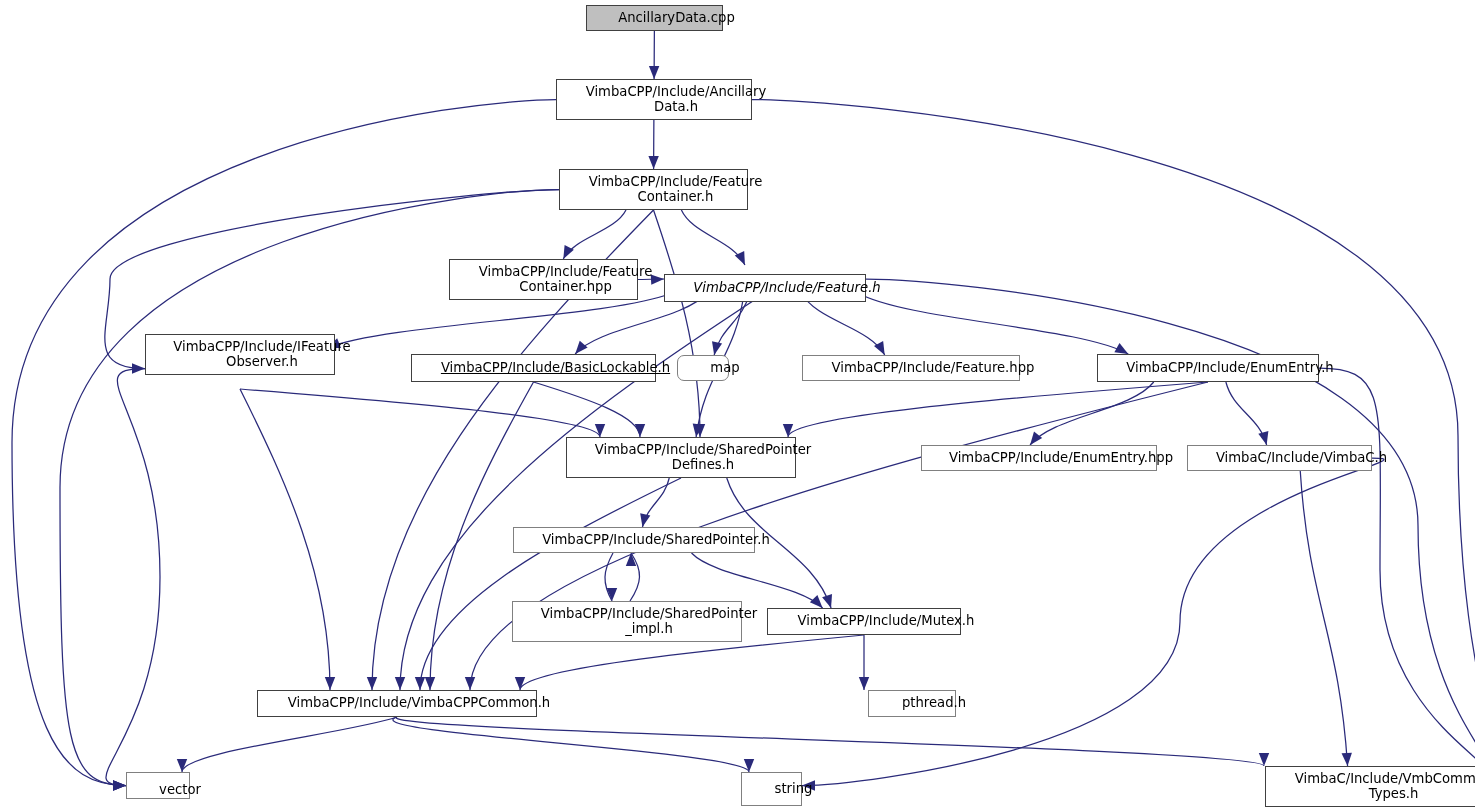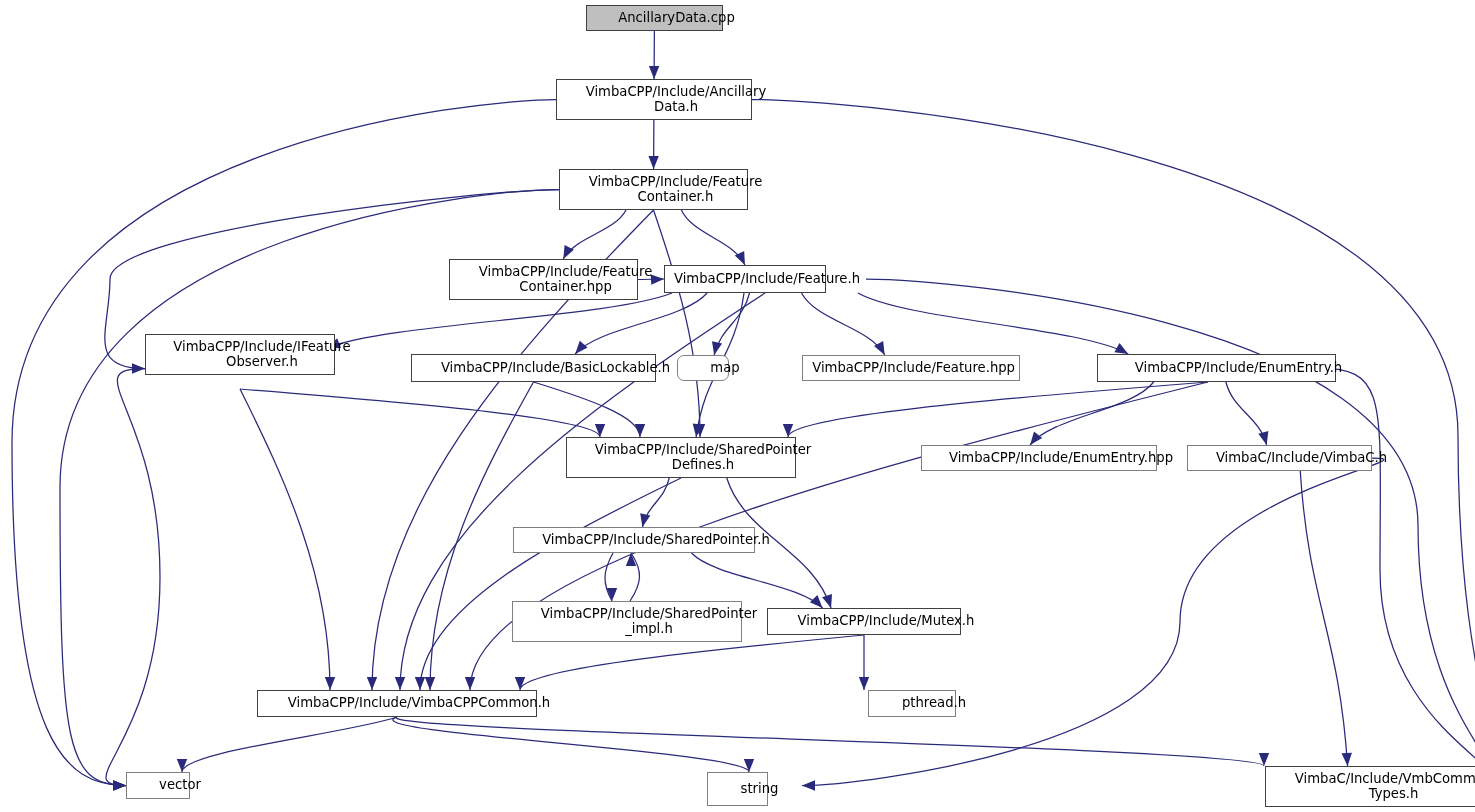--- a/index.html
+++ b/index.html
@@ -104,34 +104,34 @@
       <path d="M1372,458 C1442,458 1180,494 1180,621.75 C1180,745.5 862,785.5 802,785.5" fill="none" stroke="#2a2a7a" stroke-width="1.25"></path>
       <polygon points="802,785.5 815,780.3 815,790.7" fill="#2a2a7a"></polygon>
     </svg>
 <div class="node root" style="left: 586px; top: 5px; width: 137px; height: 26px;"><span class="lbl">AncillaryData.cpp</span></div>
     <div class="node hdr" style="left: 556px; top: 79px; width: 196px; height: 41px;"><span class="lbl">VimbaCPP/Include/Ancillary
 Data.h</span></div>
     <div class="node hdr" style="left: 559px; top: 169px; width: 189px; height: 41px;"><span class="lbl">VimbaCPP/Include/Feature
 Container.h</span></div>
     <div class="node hdr" style="left: 449px; top: 259px; width: 189px; height: 41px;"><span class="lbl">VimbaCPP/Include/Feature
 Container.hpp</span></div>
-    <div class="node hdr" style="left: 664px; top: 265px; width: 162px; height: 28px;"><span class="lbl">VimbaCPP/Include/Feature.h</span></div>
+    <div class="node hdr" style="left: 664px; top: 274px; width: 202px; height: 28px; font-style: italic;"><span class="lbl">VimbaCPP/Include/Feature.h</span></div>
     <div class="node hdr" style="left: 145px; top: 334px; width: 190px; height: 41px;"><span class="lbl">VimbaCPP/Include/IFeature
 Observer.h</span></div>
-    <div class="node hdr" style="left: 411px; top: 354px; width: 245px; height: 28px;"><span class="lbl">VimbaCPP/Include/BasicLockable.h</span></div>
+    <div class="node hdr" style="left: 411px; top: 354px; width: 245px; height: 28px; text-decoration: underline;"><span class="lbl">VimbaCPP/Include/BasicLockable.h</span></div>
     <div class="node" style="left: 677px; top: 355px; width: 52px; height: 26px; border-radius: 7px;"><span class="lbl">map</span></div>
-    <div class="node" style="left: 802px; top: 355px; width: 218px; height: 26px; justify-content: flex-end;"><span class="lbl">VimbaCPP/Include/Feature.hpp</span></div>
-    <div class="node hdr" style="left: 1097px; top: 354px; width: 239px; height: 28px;"><span class="lbl">VimbaCPP/Include/EnumEntry.h</span></div>
+    <div class="node" style="left: 802px; top: 355px; width: 218px; height: 26px;"><span class="lbl">VimbaCPP/Include/Feature.hpp</span></div>
+    <div class="node hdr" style="left: 1097px; top: 354px; width: 222px; height: 28px;"><span class="lbl">VimbaCPP/Include/EnumEntry.h</span></div>
     <div class="node hdr" style="left: 566px; top: 437px; width: 230px; height: 41px;"><span class="lbl">VimbaCPP/Include/SharedPointer
 Defines.h</span></div>
     <div class="node" style="left: 873px; top: 445px; width: 236px; height: 26px; margin-left: 48px;"><span class="lbl">VimbaCPP/Include/EnumEntry.hpp</span></div>
     <div class="node" style="left: 513px; top: 527px; width: 242px; height: 26px;"><span class="lbl">VimbaCPP/Include/SharedPointer.h</span></div>
     <div class="node" style="left: 1187px; top: 445px; width: 185px; height: 26px;"><span class="lbl">VimbaC/Include/VimbaC.h</span></div>
     <div class="node" style="left: 512px; top: 601px; width: 230px; height: 41px;"><span class="lbl">VimbaCPP/Include/SharedPointer
 _impl.h</span></div>
     <div class="node hdr" style="left: 767px; top: 608px; width: 194px; height: 27px; text-align: center;"><span class="lbl">VimbaCPP/Include/Mutex.h</span></div>
     <div class="node hdr" style="left: 257px; top: 690px; width: 280px; height: 27px;"><span class="lbl">VimbaCPP/Include/VimbaCPPCommon.h</span></div>
     <div class="node" style="left: 820px; top: 690px; width: 88px; height: 27px; margin-left: 48px;"><span class="lbl">pthread.h</span></div>
-    <div class="node" style="left: 126px; top: 772px; width: 64px; height: 27px;"><span class="lbl">vector</span></div>
-    <div class="node" style="left: 707px; top: 772px; width: 61px; height: 34px;"><span class="lbl">string</span></div>
+    <div class="node" style="left: 126px; top: 772px; width: 64px; height: 27px; align-items: flex-end;"><span class="lbl">vector</span></div>
+    <div class="node" style="left: 741px; top: 772px; width: 61px; height: 34px;"><span class="lbl">string</span></div>
     <div class="node hdr" style="left: 1256px; top: 766px; width: 213px; height: 41px; margin-left: 9px;"><span class="lbl">VimbaC/Include/VmbCommon
 Types.h</span></div>
   </div>
 
 </body></html>

